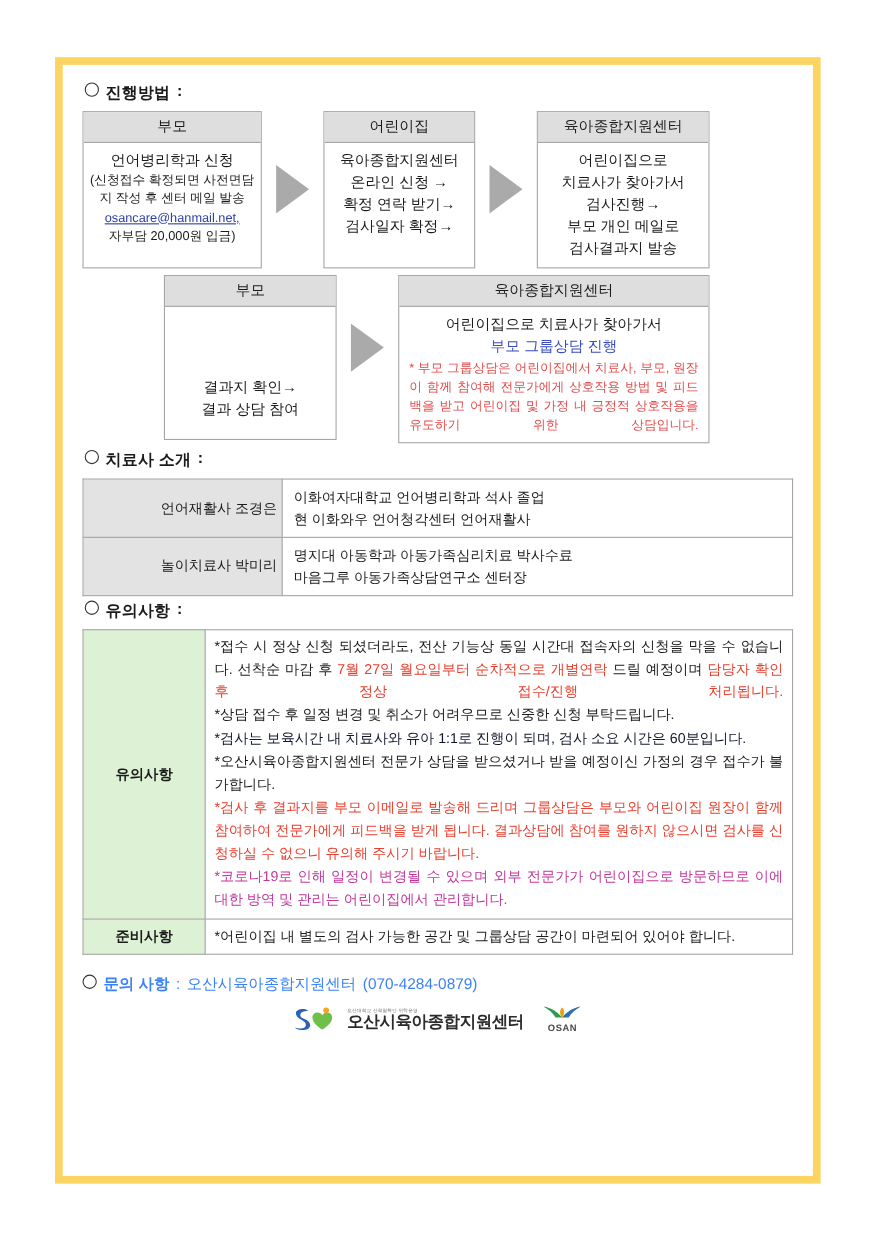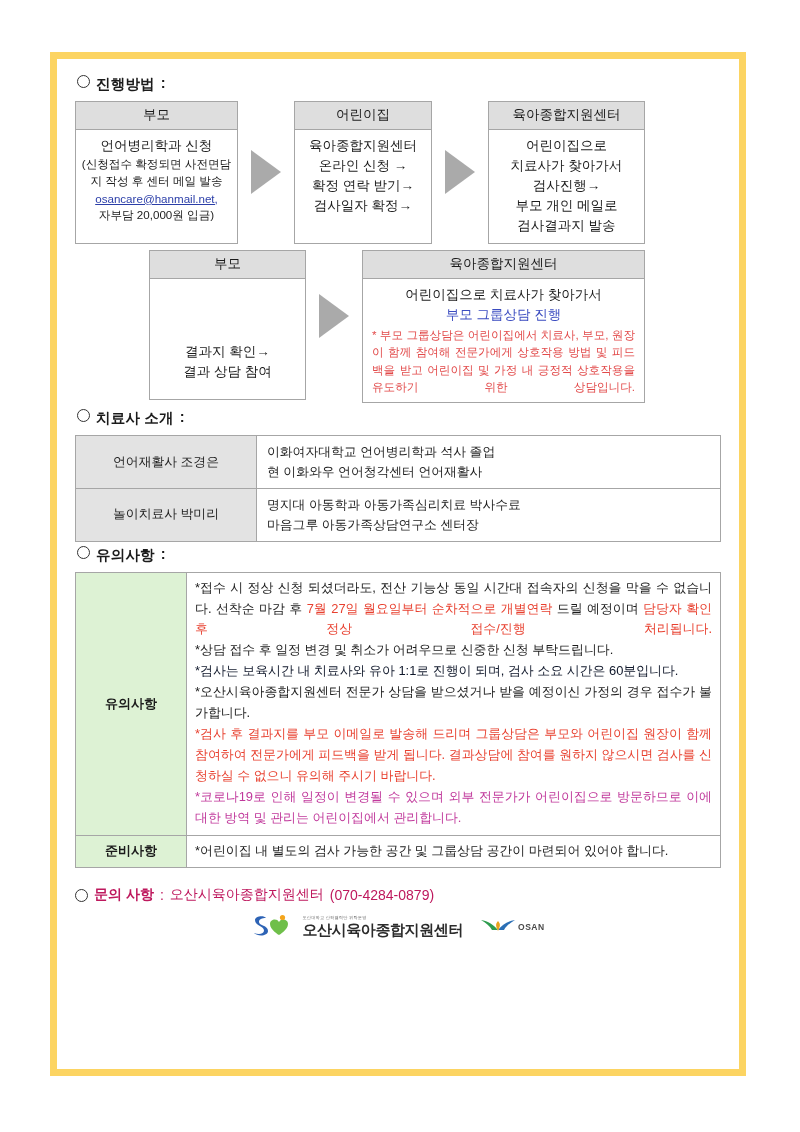--- a/index.html
+++ b/index.html
@@ -137,21 +137,21 @@
     border-collapse: collapse;
     width: 100%;
     margin-bottom: 4px;
   }
   table.tbl td {
     border: 1px solid #a6a6a6;
     vertical-align: middle;
   }
   td.th-cell {
     background: #e3e3e3;
-    text-align: center;
+    text-align: right;
     font-size: 12.8px;
     width: 172px;
     padding: 8px 4px;
     color: #1b1b1b;
   }
   td.val-cell {
     padding: 6px 10px;
     font-size: 12.8px;
     line-height: 1.55;
     color: #1b1b1b;
@@ -187,23 +187,22 @@
     text-align-last: justify;
     margin: 0;
   }
   .nline.last { text-align-last: left; }
 
   
   .contact {
     margin-top: 18px;
     font-size: 14px;
     display: flex;
-    align-items: center;
     gap: 6px;
-    color: #be185d;
+    color: #3b82f6;
   }
   .contact .ring {
     display: inline-block;
     width: 11px; height: 11px;
     border: 1.4px solid #333;
     border-radius: 50%;
     flex: none;
   }
   .contact b { font-weight: bold; }
 
@@ -228,21 +227,21 @@
     margin-bottom: 1px;
   }
   .logo-name {
     font-size: 15px;
     font-weight: bold;
     color: #2b2b2b;
     letter-spacing: -.4px;
   }
   .osan-mark {
     display: flex;
-    flex-direction: row;
+    flex-direction: column;
     align-items: center;
     margin-left: 8px;
   }
   .osan-word {
     font-size: 8.5px;
     font-weight: bold;
     color: #4a4a4a;
     letter-spacing: .5px;
     margin-top: 1px;
   }

